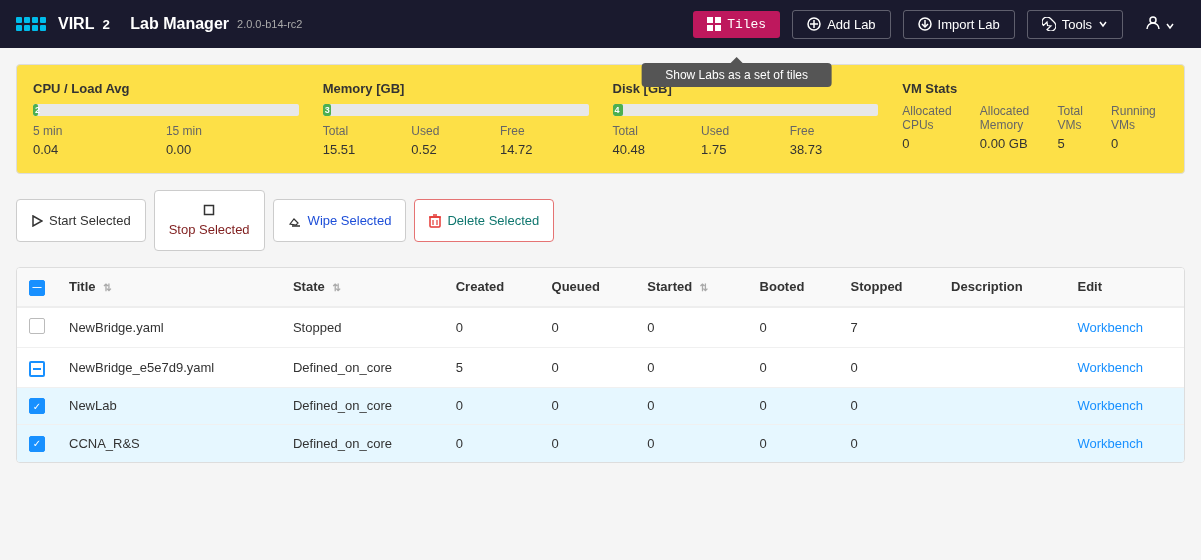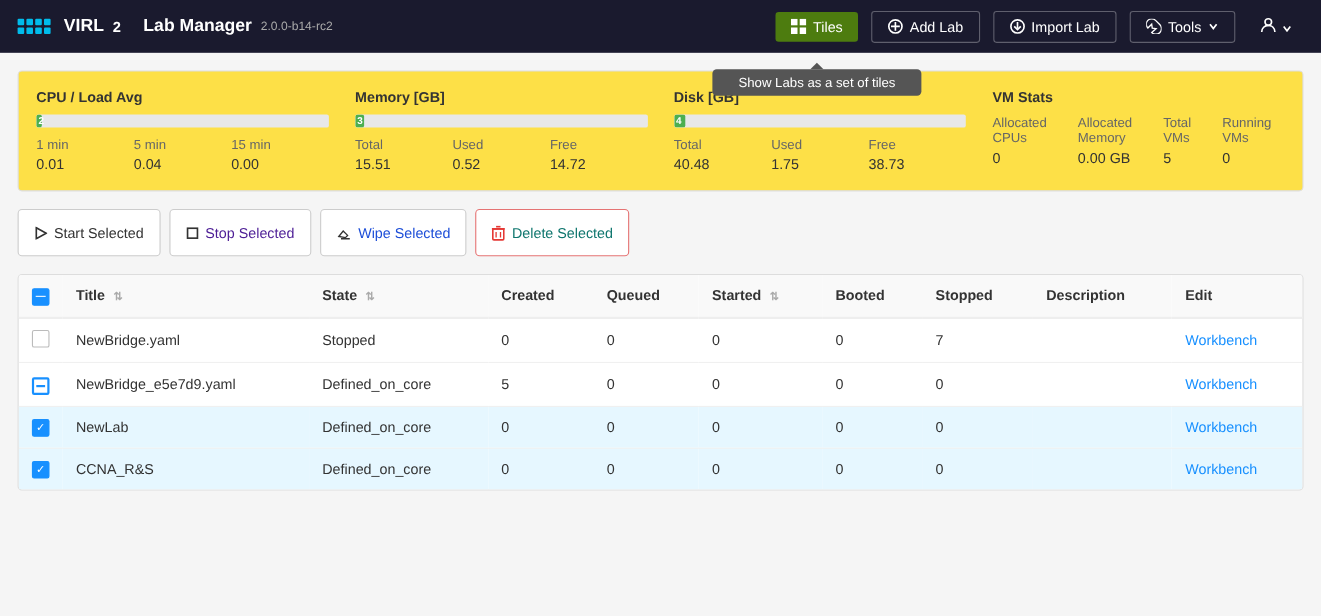--- a/index.html
+++ b/index.html
@@ -51,22 +51,23 @@
       gap: 6px;
       padding: 6px 14px;
       border: none;
       border-radius: 3px;
       cursor: pointer;
       font-size: 13px;
       color: white;
       background: transparent;
     }
     .nav-btn.active {
-      background: #4d7c0f;
-      color: white;
+      background: #be185d;
+      color: white;
+      font-family: Liberation Mono, monospace;
     }
     .nav-btn-border {
       border: 1px solid rgba(255,255,255,0.3);
     }
     .nav-user-btn {
       background: transparent;
       border: none;
       color: white;
       cursor: pointer;
       font-size: 14px;
@@ -194,21 +195,22 @@
       cursor: pointer;
       font-size: 13px;
       background: white;
     }
     .btn-start {
       border-color: #ccc;
       color: #333;
     }
     .btn-stop {
       border-color: #ccc;
-      color: #4c1d95;
+      color: #7f1d1d;
+      flex-direction: column;
     }
     .btn-wipe {
       border-color: #ccc;
       color: #1d4ed8;
     }
     .btn-delete {
       border-color: #e57373;
       color: #0f766e;
       background: white;
     }
@@ -406,24 +408,20 @@
 
   <div class="stats-card">
 
     <div class="stat-section">
       <h3>CPU / Load Avg</h3>
       <div class="progress-bar-container">
         <div class="progress-bar progress-green" style="width:2%"></div>
         <span class="progress-label">2</span>
       </div>
       <div class="stat-row">
-        <div class="stat-col">
-          <div class="stat-col-header">1 min</div>
-          <div class="stat-col-value">0.01</div>
-        </div>
         <div class="stat-col">
           <div class="stat-col-header">5 min</div>
           <div class="stat-col-value">0.04</div>
         </div>
         <div class="stat-col">
           <div class="stat-col-header">15 min</div>
           <div class="stat-col-value">0.00</div>
         </div>
       </div>
     </div>

